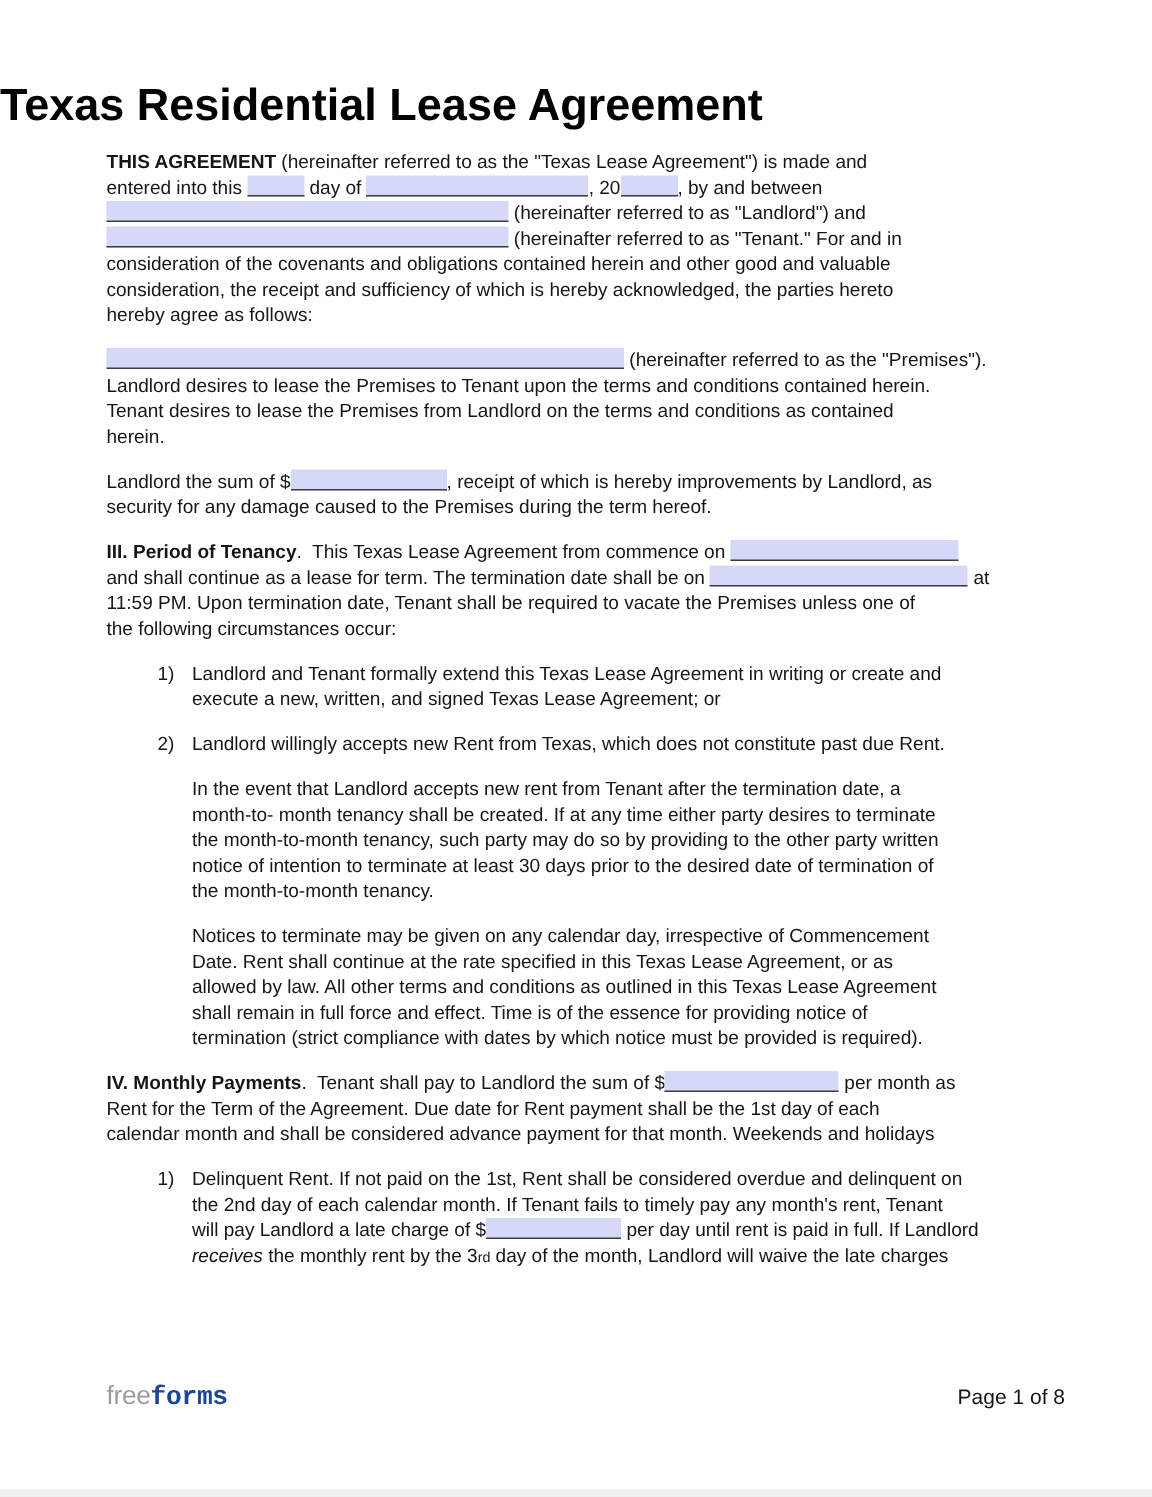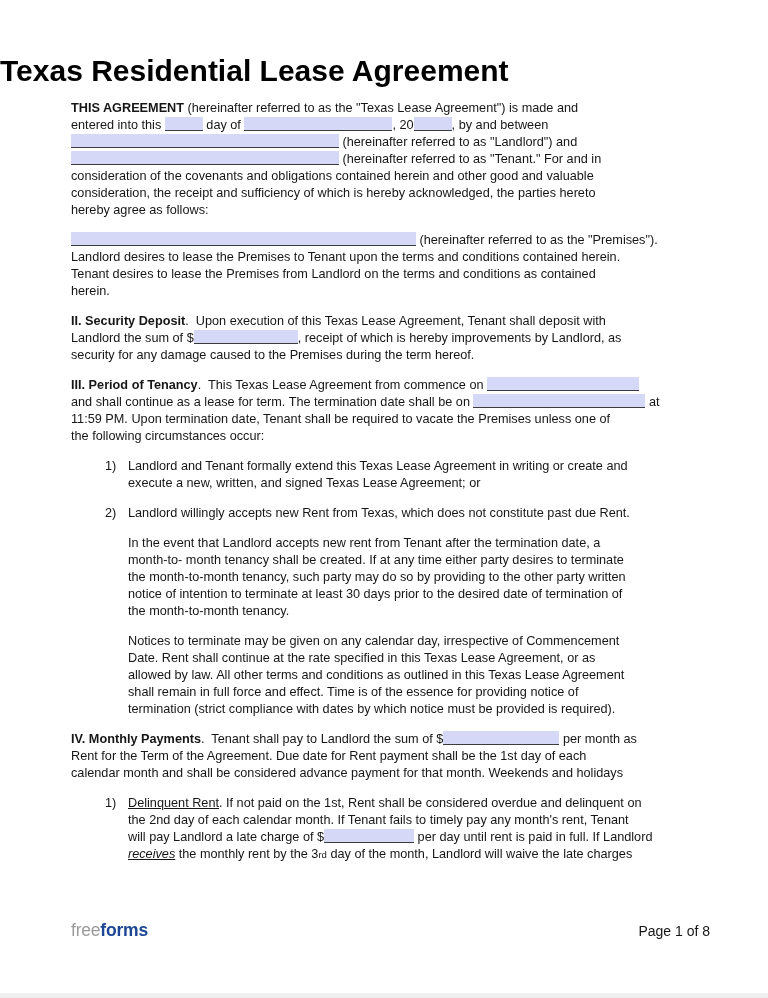--- a/index.html
+++ b/index.html
@@ -17,36 +17,36 @@
     margin:0 0 0 71px;width:626px;
     font-size:12.7px;line-height:17px;color:#161616;
   }
   .block{margin-bottom:13px;}
   .block.list{position:relative;padding-left:57px;}
   .block.sub{padding-left:57px;}
   .marker{position:absolute;left:34px;top:0;white-space:pre;}
   .line{white-space:pre;}
   .run{}
   .b{font-weight:bold;}
-  .u{text-decoration:underline;}
+  .u{}
   .i{font-style:italic;}
   .sm{font-size:9.5px;}
   .field{
     display:inline-block;
     background:var(--field-bg,#d5d9f7);
     border-bottom:1.6px solid var(--field-line,#3c3c3c);
     height:13px;vertical-align:-2px;
   }
   .footer{
     position:absolute;left:71px;right:58px;top:920px;
     display:flex;justify-content:space-between;align-items:baseline;
   }
   .logo{font-size:17.5px;letter-spacing:-0.2px;cursor:pointer;}
   .logo-free{color:var(--logo-gray,#9b9b9b);font-weight:400;}
-  .logo-forms{color:var(--logo-blue,#1d4695);font-weight:700;}
+  .logo-forms{color:var(--logo-blue,#1d4695);font-weight:700;font-family:Liberation Mono, monospace;}
   .pagenum{font-size:14px;color:#161616;}
   .bottom-strip{position:absolute;left:0;right:0;bottom:0;height:5px;background:#efefef;}
 </style>
 </head>
 <body>
 
 <div class="page">
   <h1 class="title">Texas Residential Lease Agreement</h1>
 
   <div class="content">
@@ -59,21 +59,20 @@
         <div class="line"><span class="run">consideration, the receipt and sufficiency of which is hereby acknowledged, the parties hereto</span></div>
         <div class="line"><span class="run">hereby agree as follows:</span></div>
       </div>
       <div class="block p">
         <div class="line"><span class="field" style="width: 345px;"></span><span class="run"> (hereinafter referred to as the "Premises").</span></div>
         <div class="line"><span class="run">Landlord desires to lease the Premises to Tenant upon the terms and conditions contained herein.</span></div>
         <div class="line"><span class="run">Tenant desires to lease the Premises from Landlord on the terms and conditions as contained</span></div>
         <div class="line"><span class="run">herein.</span></div>
       </div>
       <div class="block p">
-        <div class="line"><span class="run b">II. Security Deposit</span><span class="run">.  Upon execution of this Texas Lease Agreement, Tenant shall deposit with</span></div>
         <div class="line"><span class="run">Landlord the sum of $</span><span class="field" style="width: 104px;"></span><span class="run">, receipt of which is hereby improvements by Landlord, as</span></div>
         <div class="line"><span class="run">security for any damage caused to the Premises during the term hereof.</span></div>
       </div>
       <div class="block p">
         <div class="line"><span class="run b">III. Period of Tenancy</span><span class="run">.  This Texas Lease Agreement from commence on </span><span class="field" style="width: 152px;"></span></div>
         <div class="line"><span class="run">and shall continue as a lease for term. The termination date shall be on </span><span class="field" style="width: 172px;"></span><span class="run"> at</span></div>
         <div class="line"><span class="run">11:59 PM. Upon termination date, Tenant shall be required to vacate the Premises unless one of</span></div>
         <div class="line"><span class="run">the following circumstances occur:</span></div>
       </div>
       <div class="block list">

